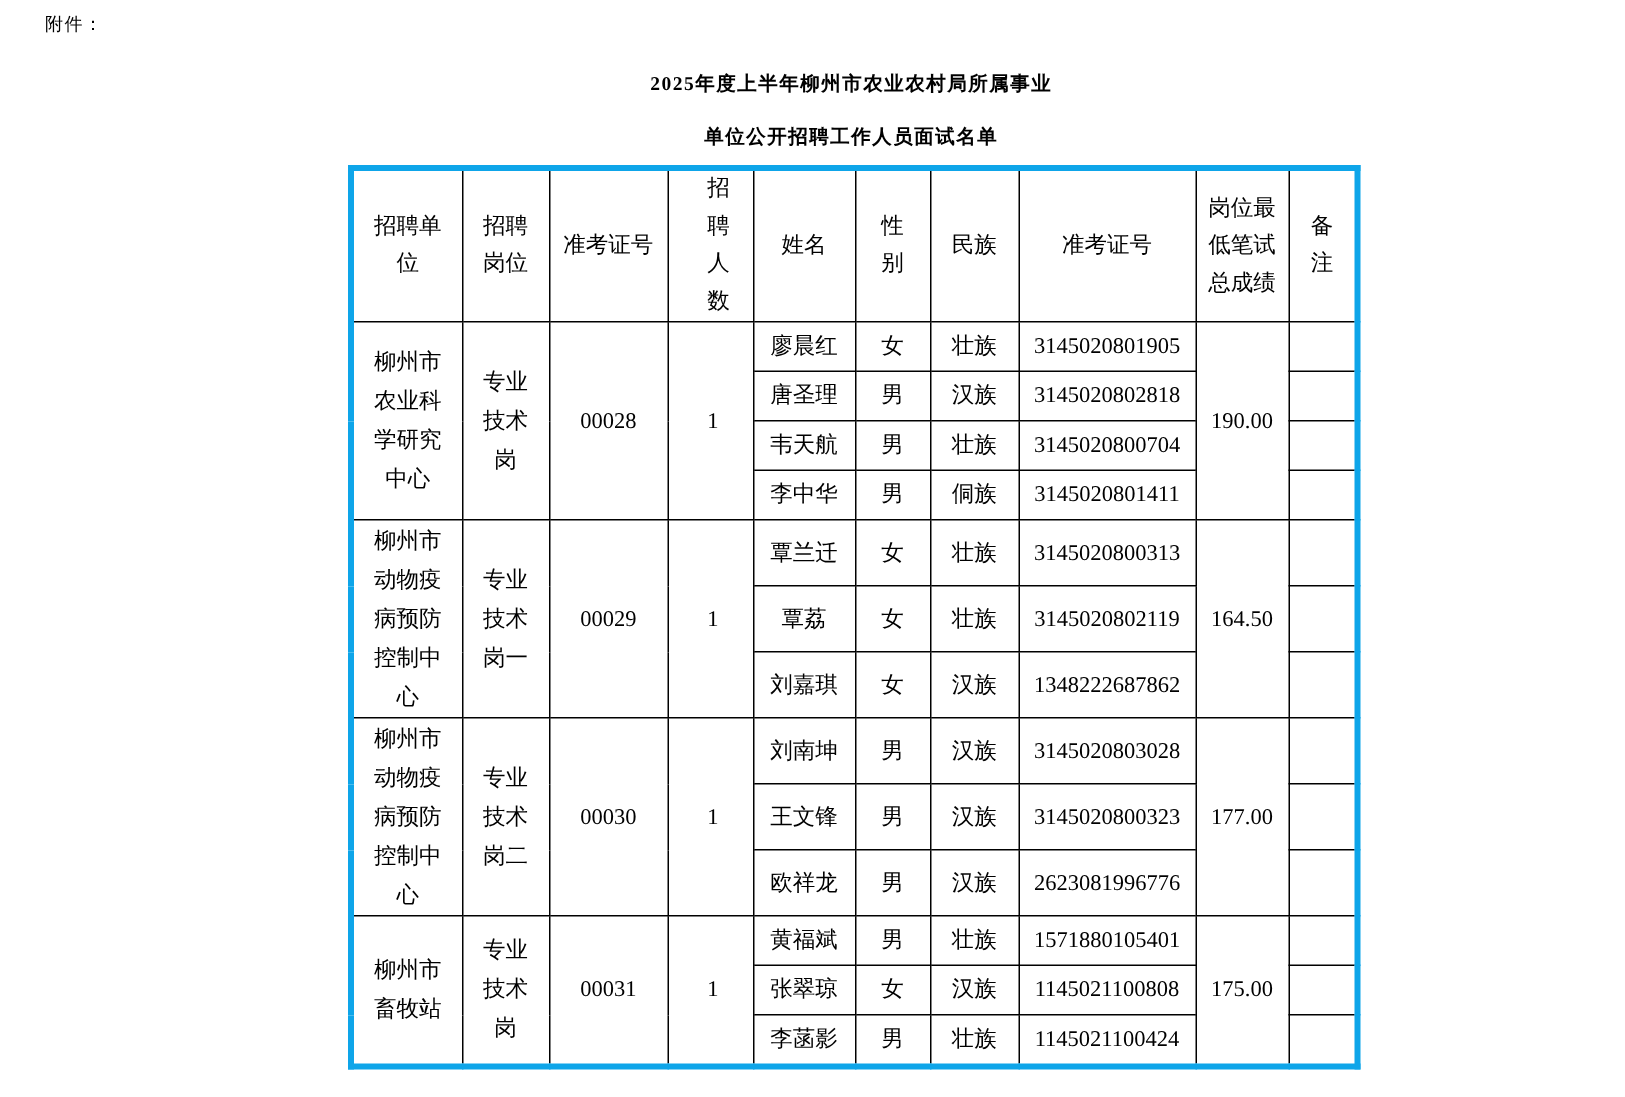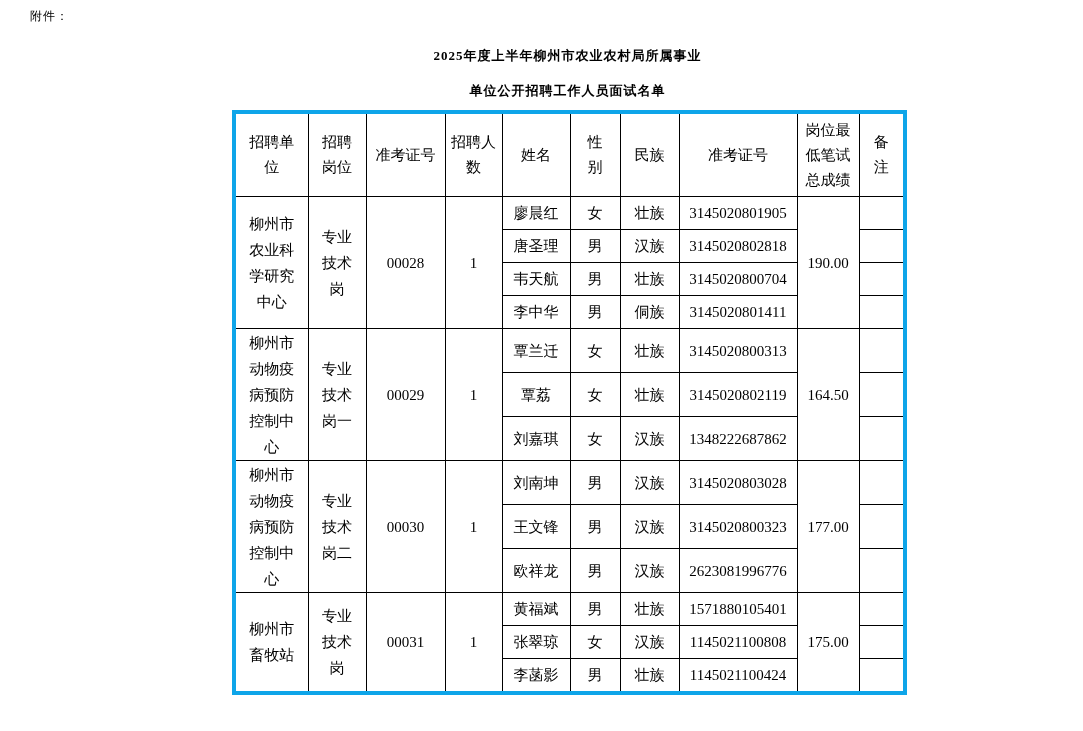--- a/index.html
+++ b/index.html
@@ -31,21 +31,21 @@
     border:1px solid #000;
     text-align:center; vertical-align:middle;
     font-size:15px; font-weight:400;
     line-height:26px;
     word-break:break-all; overflow:hidden;
   }
   table.roster th { line-height:25px; }
   .c1 { padding:0 10px; }
   .c2 { padding:0 12px; }
   .c3 { padding:0 4px; }
-  .c4 { padding:0 5px;margin-top:48px; }
+  .c4 { padding:0 26px;margin-top:48px; }
   .c5 { padding:0 4px; }
   .c6 { padding:0 16px;margin-top:47px; }
   .c7 { padding:0 4px; }
   .c8 { padding:0 2px; }
   .c9 { padding:0 6px; }
   .c10{ padding:16px 14px; }
   td.num { font-size:14px; letter-spacing:0; }
 </style>
 </head>
 <body>

